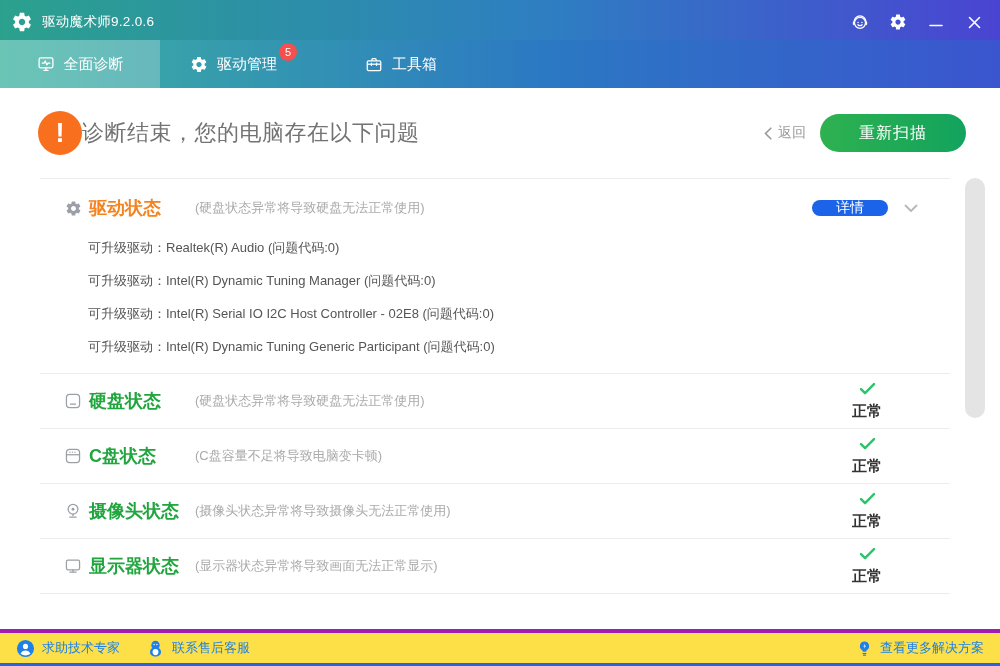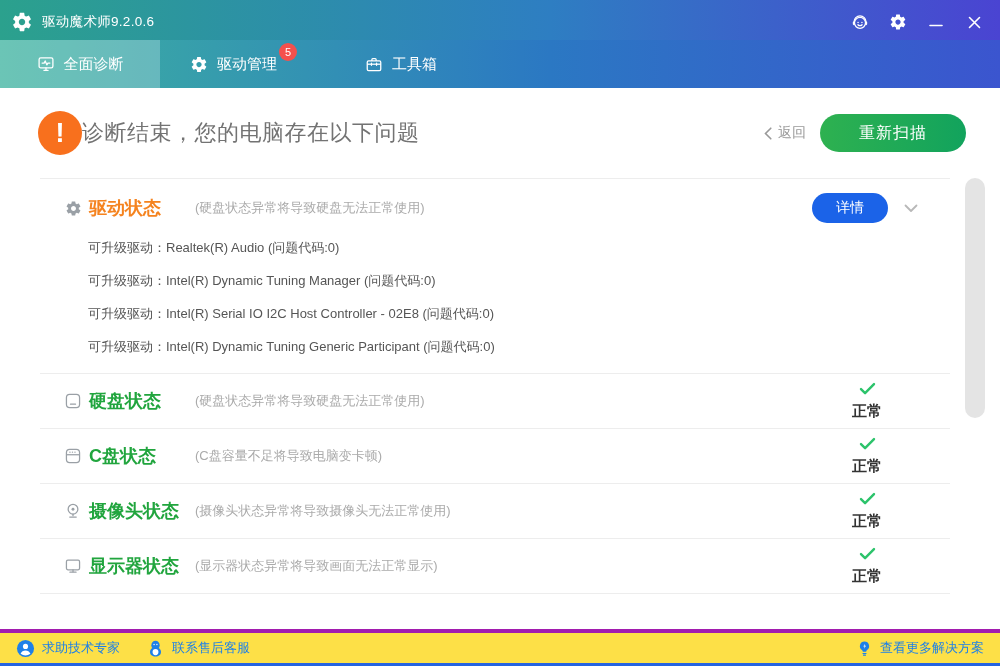--- a/index.html
+++ b/index.html
@@ -38,21 +38,21 @@
     display:flex; align-items:center; justify-content:center; }
 
   .sections { margin:0 50px 0 40px; border-top:1px solid #ededed; }
   .driver-block { border-bottom:1px solid #ededed; }
   .driver-header { height:50px; display:flex; align-items:center; padding:8px 32px 0 24px; }
   .sec-icon { width:18px; height:18px; display:flex; align-items:center; justify-content:center; flex:0 0 18px; }
   .sec-label { width:106px; margin-left:7px; font-size:18px; font-weight:700; }
   .sec-label.orange { color:#f5831f; }
   .sec-label.green { color:#21a53e; }
   .sec-desc { color:#aaa; font-size:13px; }
-  .detail-btn { margin-left:auto; width:76px; height:30px; border:none; border-radius:15px; background:#1b63e8; color:#fff;
+  .detail-btn { margin-left:auto; width:76px; height:16px; border:none; border-radius:15px; background:#1b63e8; color:#fff;
     font-size:14px; display:flex; align-items:center; justify-content:center; cursor:pointer; }
   .chev { margin-left:16px; display:flex; align-items:center; cursor:pointer; }
 
   .driver-list { padding:2px 0 10px 48px; }
   .driver-item { font-size:13px; color:#555; line-height:33px; white-space:nowrap; }
 
   .status-row { height:55px; display:flex; align-items:center; padding:0 68px 0 24px; border-bottom:1px solid #ededed; }
   .status-right { margin-left:auto; display:flex; align-items:center; gap:7px;flex-direction:column; }
   .status-ok { font-size:15px; font-weight:700; color:#333; }
 

